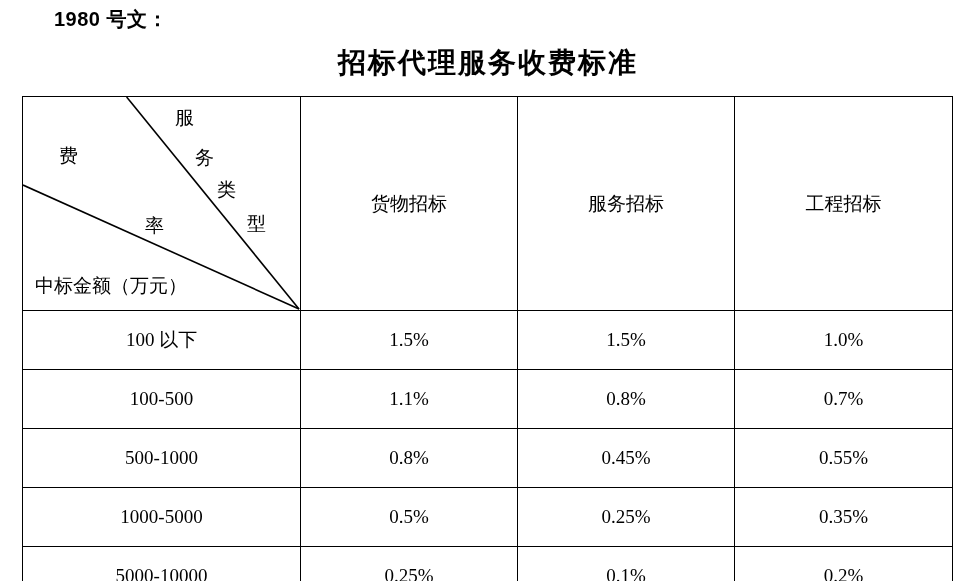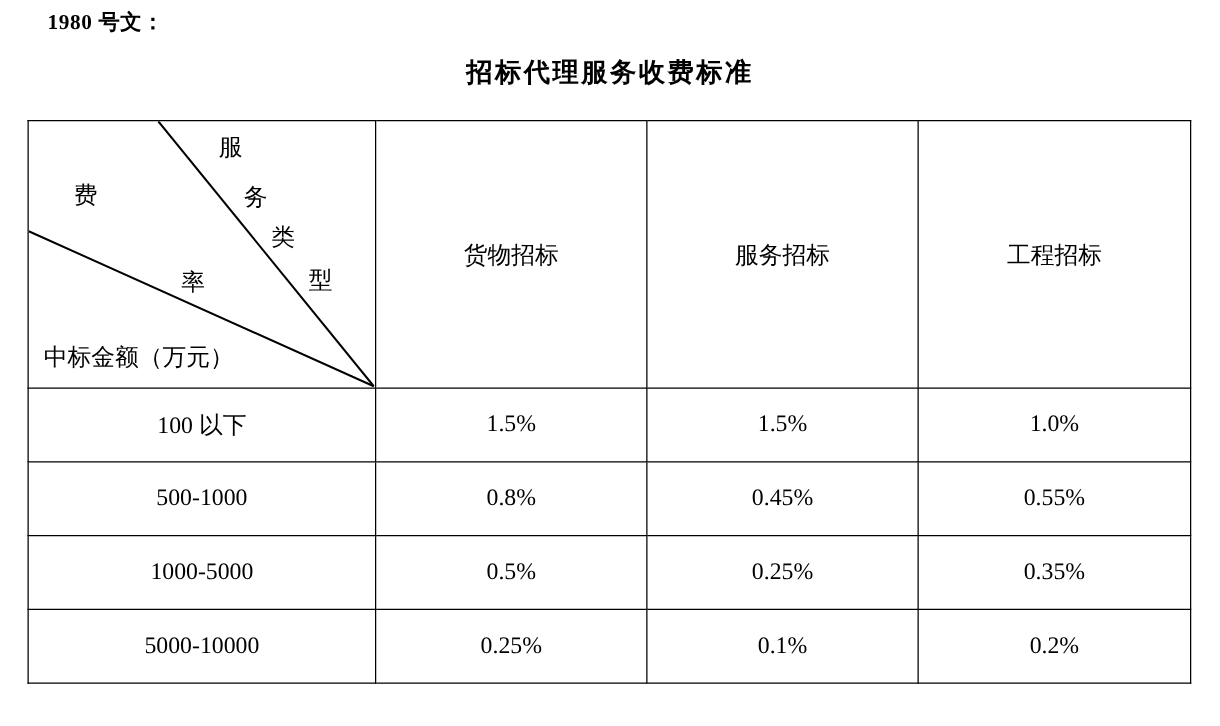--- a/index.html
+++ b/index.html
@@ -15,36 +15,36 @@
     position: relative;
     overflow: hidden;
   }
   .doc {
     position: relative;
     width: 976px;
     height: 581px;
   }
   .doc-ref {
     position: absolute;
-    left: 38px;
+    left: 54px;
     top: 6px;
-    font-family: Liberation Serif, serif;
+    font-family: Liberation Sans, sans-serif;
     font-weight: bold;
-    font-size: 17px;
+    font-size: 20px;
     letter-spacing: 0.5px;
   }
   .doc-title {
     position: absolute;
     left: 0;
     top: 44px;
     width: 976px;
     text-align: center;
     font-family: "Liberation Serif", serif;
     font-weight: bold;
-    font-size: 21px;
+    font-size: 28px;
     letter-spacing: 2px;
   }
   .table-wrap {
     position: absolute;
     left: 22px;
     top: 96px;
     width: 930px;
   }
   table.fee-table {
     border-collapse: collapse;
@@ -146,20 +146,26 @@
           <td class="hdr-type">工程招标</td>
         </tr>
 
         <tr>
           <td class="row-label">100 以下</td>
           <td class="rate-cell">1.5%</td>
           <td class="rate-cell">1.5%</td>
           <td class="rate-cell">1.0%</td>
         </tr>
         <tr>
+          <td class="row-label">100-500</td>
+          <td class="rate-cell">1.1%</td>
+          <td class="rate-cell">0.8%</td>
+          <td class="rate-cell">0.7%</td>
+        </tr>
+        <tr>
           <td class="row-label">500-1000</td>
           <td class="rate-cell">0.8%</td>
           <td class="rate-cell">0.45%</td>
           <td class="rate-cell">0.55%</td>
         </tr>
         <tr>
           <td class="row-label">1000-5000</td>
           <td class="rate-cell">0.5%</td>
           <td class="rate-cell">0.25%</td>
           <td class="rate-cell">0.35%</td>

